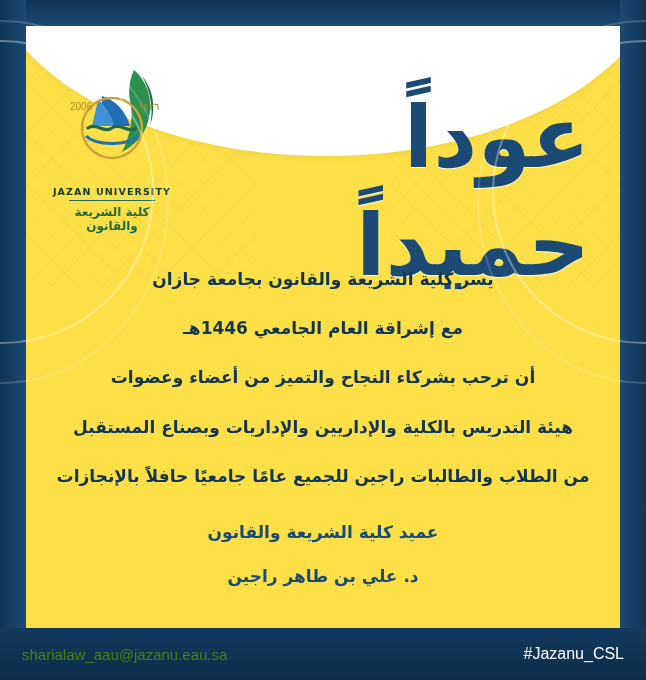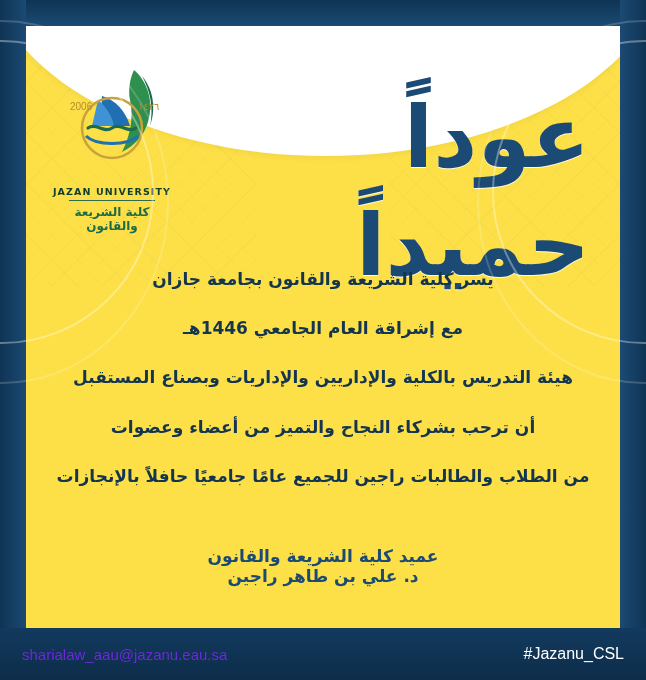--- a/index.html
+++ b/index.html
@@ -159,21 +159,21 @@
     position: absolute;
     bottom: 42px;
     left: 0;
     right: 0;
     text-align: center;
     color: #1b4a74;
   }
   .sign-role {
     font-size: 17px;
     font-weight: bold;
-    margin-bottom: 0;
+    margin-bottom: 24px;
   }
   .sign-name {
     font-size: 17px;
     font-weight: bold;
     letter-spacing: 0.5px;
   }
 
   
   .footer {
     position: absolute;
@@ -183,21 +183,21 @@
     height: 52px;
     z-index: 4;
     display: flex;
     align-items: center;
     justify-content: space-between;
     padding: 0 22px;
     box-sizing: border-box;
     direction: ltr;
   }
   .footer-email {
-    color: #6d28d9;
+    color: #4d7c0f;
     font-size: 15px;
     font-family: "Liberation Sans", sans-serif;
     text-align: center;
   }
   .footer-tag {
     color: #ffffff;
     font-size: 16px;
     font-family: Liberation Sans, sans-serif;
   }
 </style>
@@ -243,22 +243,22 @@
       <div class="logo-ar-college">كلية الشريعة والقانون</div>
     </div>
 
     <div class="headline">
       <div class="headline-text">عوداً حميداً</div>
     </div>
 
     <div class="body-copy">
       <p class="body-line">يسر كلية الشريعة والقانون بجامعة جازان</p>
       <p class="body-line">مع إشراقة العام الجامعي 1446هـ</p>
+      <p class="body-line">أن ترحب بشركاء النجاح والتميز من أعضاء وعضوات</p>
       <p class="body-line">هيئة التدريس بالكلية والإداريين والإداريات وبصناع المستقبل</p>
-      <p class="body-line">أن ترحب بشركاء النجاح والتميز من أعضاء وعضوات</p>
       <p class="body-line">من الطلاب والطالبات راجين للجميع عامًا جامعيًا حافلاً بالإنجازات</p>
     </div>
 
     <div class="signature">
       <div class="sign-role">عميد كلية الشريعة والقانون</div>
       <div class="sign-name">د. علي بن طاهر راجين</div>
     </div>
 
   </div>
 

